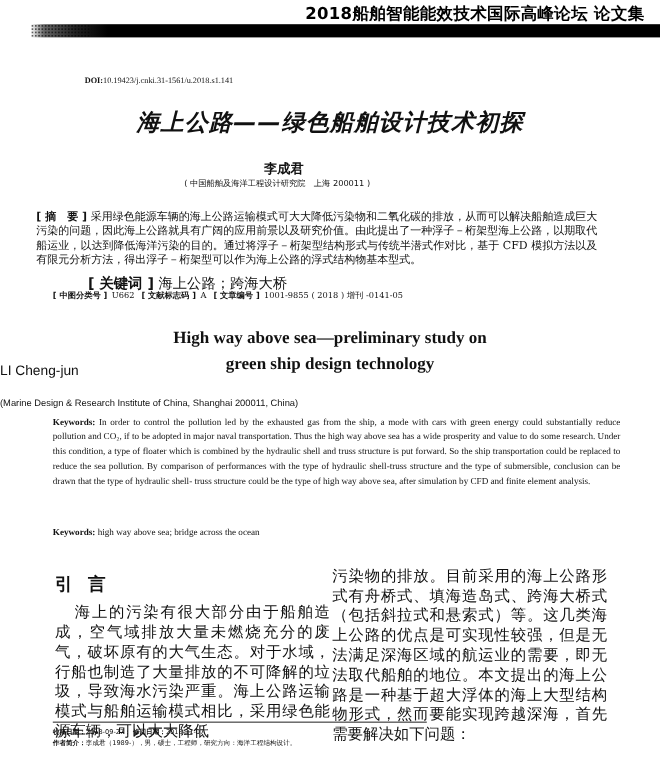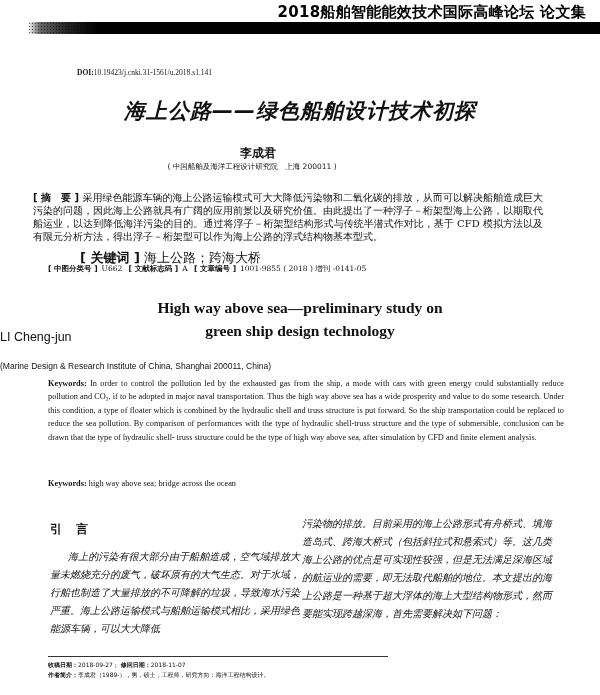--- a/index.html
+++ b/index.html
@@ -27,22 +27,22 @@
   .en-title { position:absolute; left:0; width:600px; top:296px; text-align:center; font-size:15.5px; font-weight:bold;
               line-height:23px; font-family:"Liberation Serif", serif; }
   .en-author { position:absolute; left:0; width:600px; top:330px; text-align:left; font-size:12.5px;
                font-family:"Liberation Sans", sans-serif; }
   .en-affil { position:absolute; left:0; width:596px; top:361px; text-align:left; font-size:8.5px;
               font-family:"Liberation Sans", sans-serif; }
   .en-abstract { position:absolute; left:48px; width:516px; top:377px; font-size:8.3px; line-height:13.4px;
                  font-family:"Liberation Serif", serif; text-align:justify; }
   .en-abstract b, .en-kw b { font-weight:bold; }
   .en-kw { position:absolute; left:48px; top:479px; font-size:8.3px; font-family:"Liberation Serif", serif; }
-  .sec-head { position:absolute; left:50px; top:521px; font-size:12px; font-weight:bold; letter-spacing:14px; }
-  .col { position:absolute; width:250px; font-size:10px; line-height:18px; font-family:"DejaVu Serif", serif; text-align:justify;font-style:italic; }
+  .sec-head { position:absolute; left:50px; top:521px; font-size:16px; font-weight:bold; letter-spacing:14px; }
+  .col { position:absolute; width:250px; font-size:14px; line-height:18px; font-family:"DejaVu Serif", serif; text-align:justify; }
   .col.left { left:50px; top:548px; text-indent:18px; }
   .col.right { left:302px; top:515px; }
   .foot-rule { position:absolute; left:48px; width:340px; top:656px; border-top:1px solid #333; }
   .foot { position:absolute; left:48px; font-size:6px; font-family:"DejaVu Sans", sans-serif; }
   .foot b { font-weight:bold; }
   .foot.f1 { top:661px; }
   .foot.f2 { top:671px; }
 </style>
 </head>
 <body>

